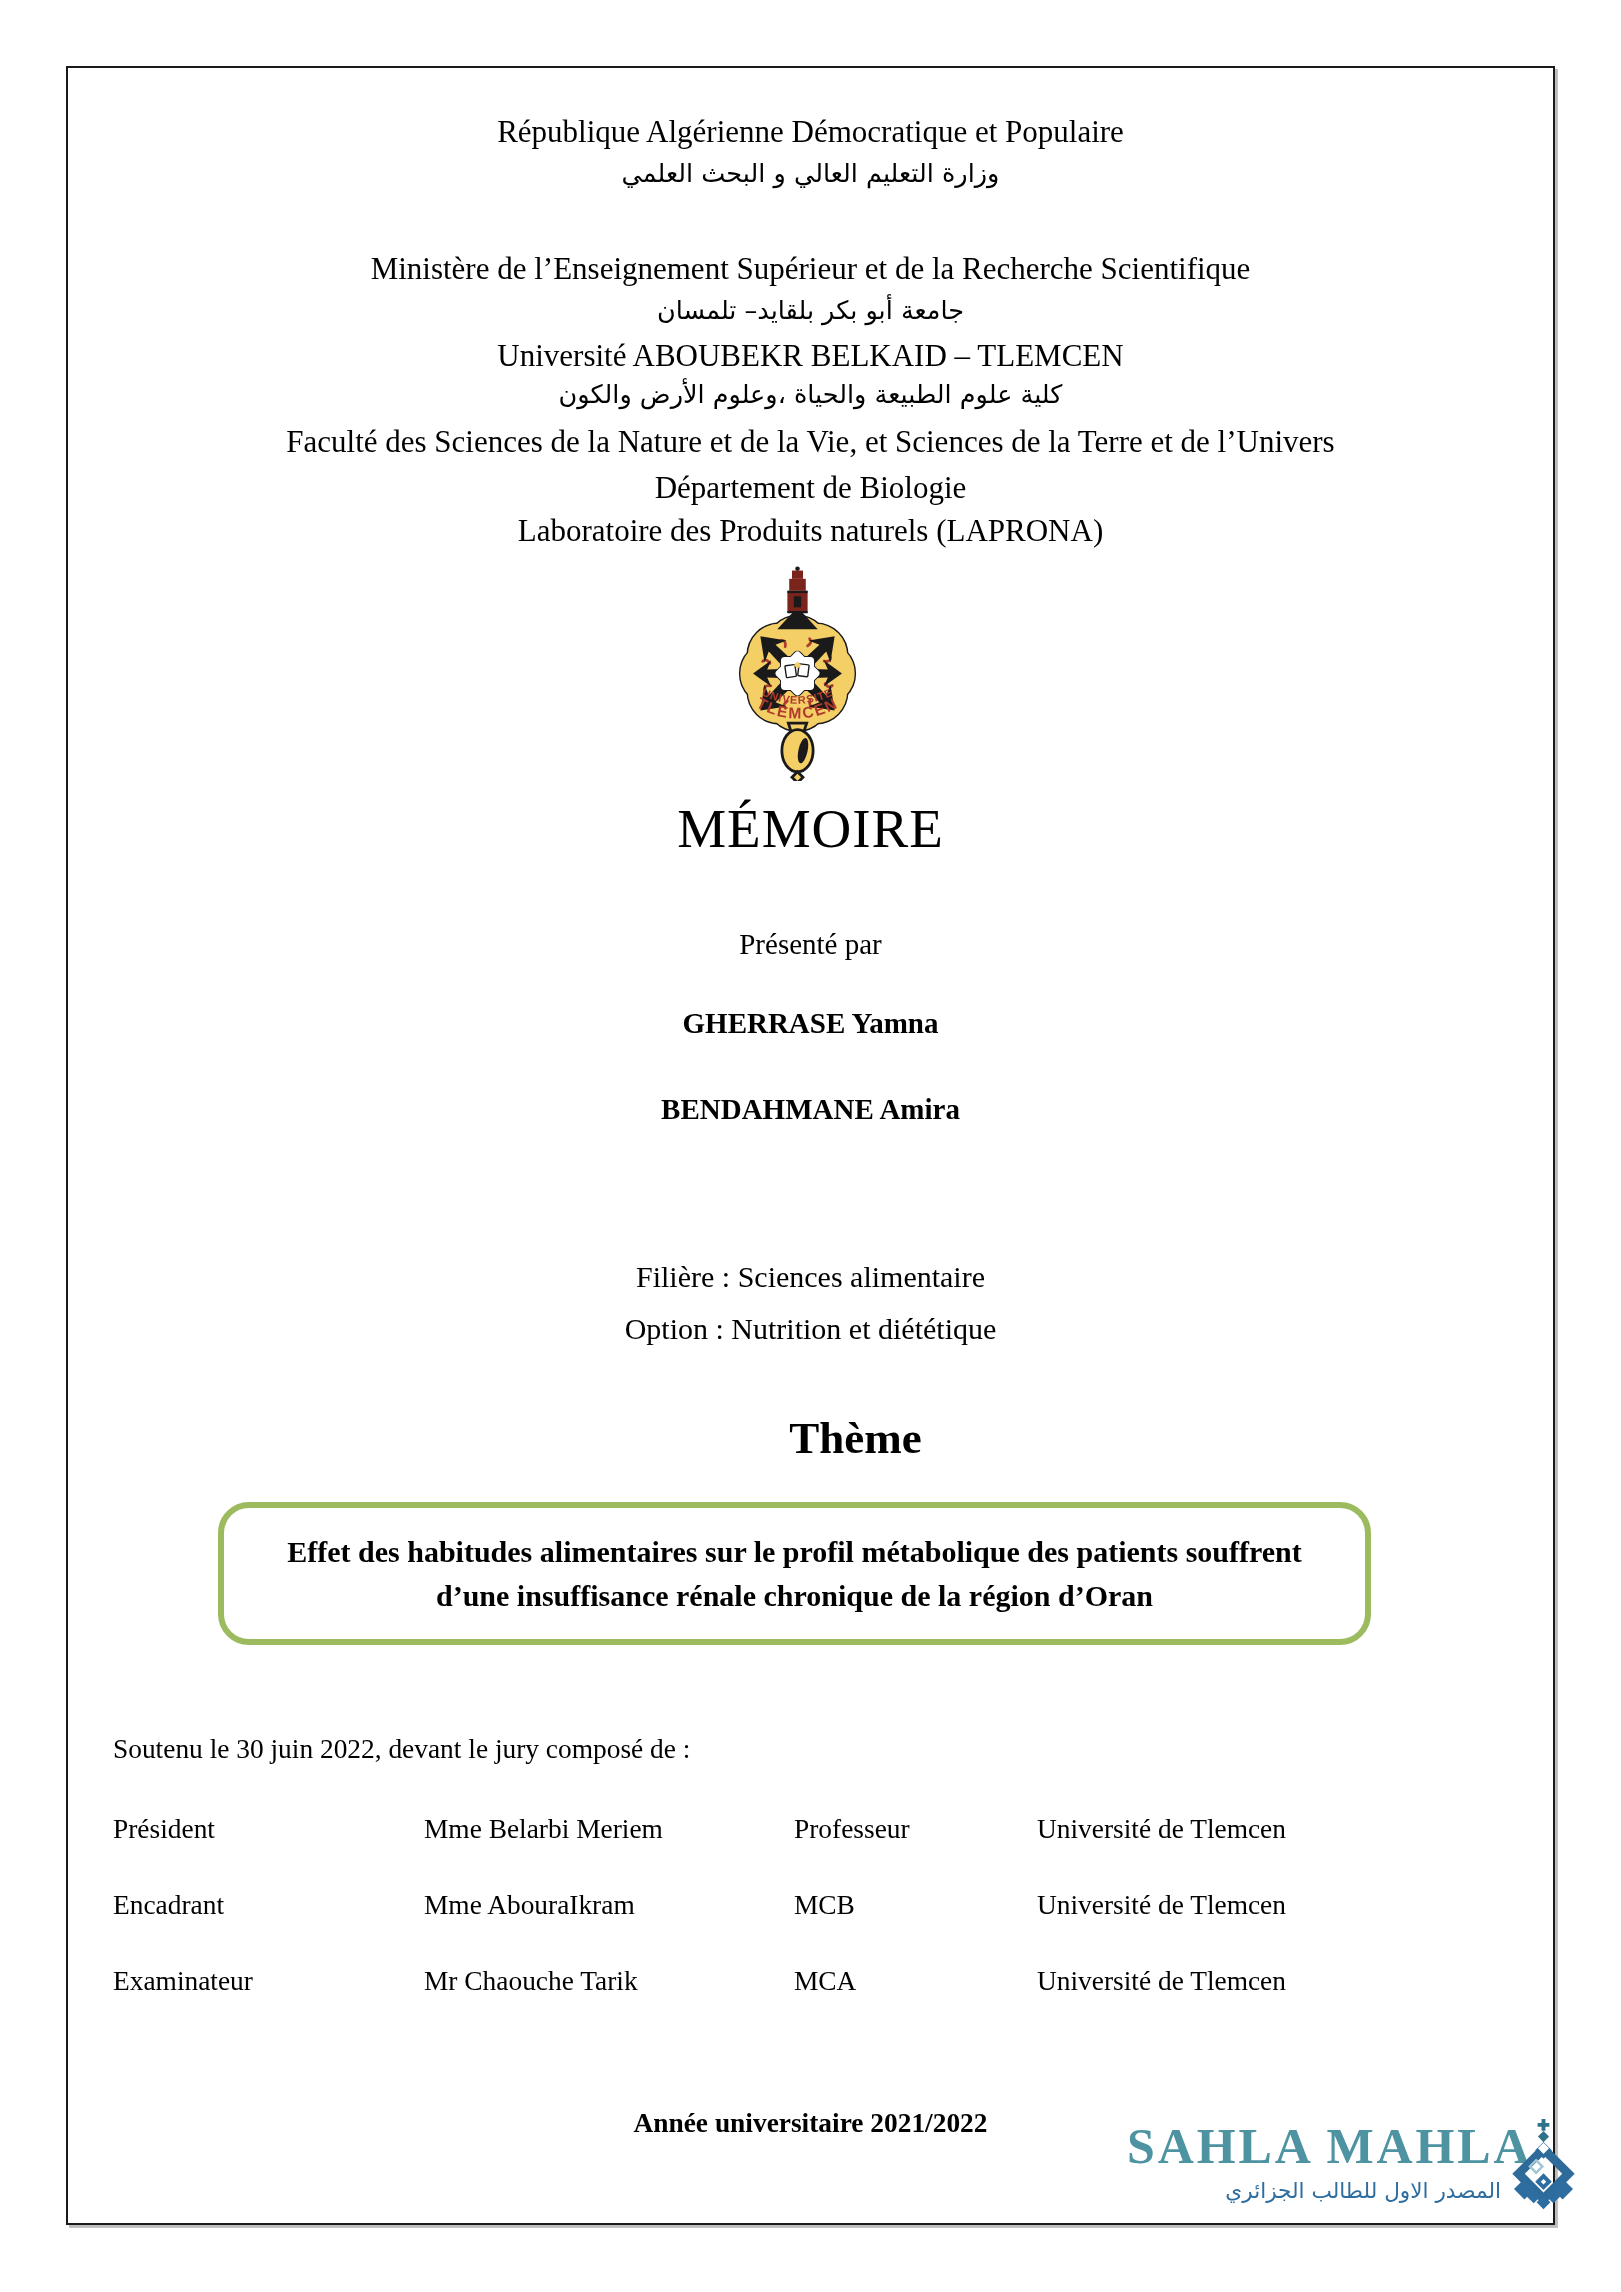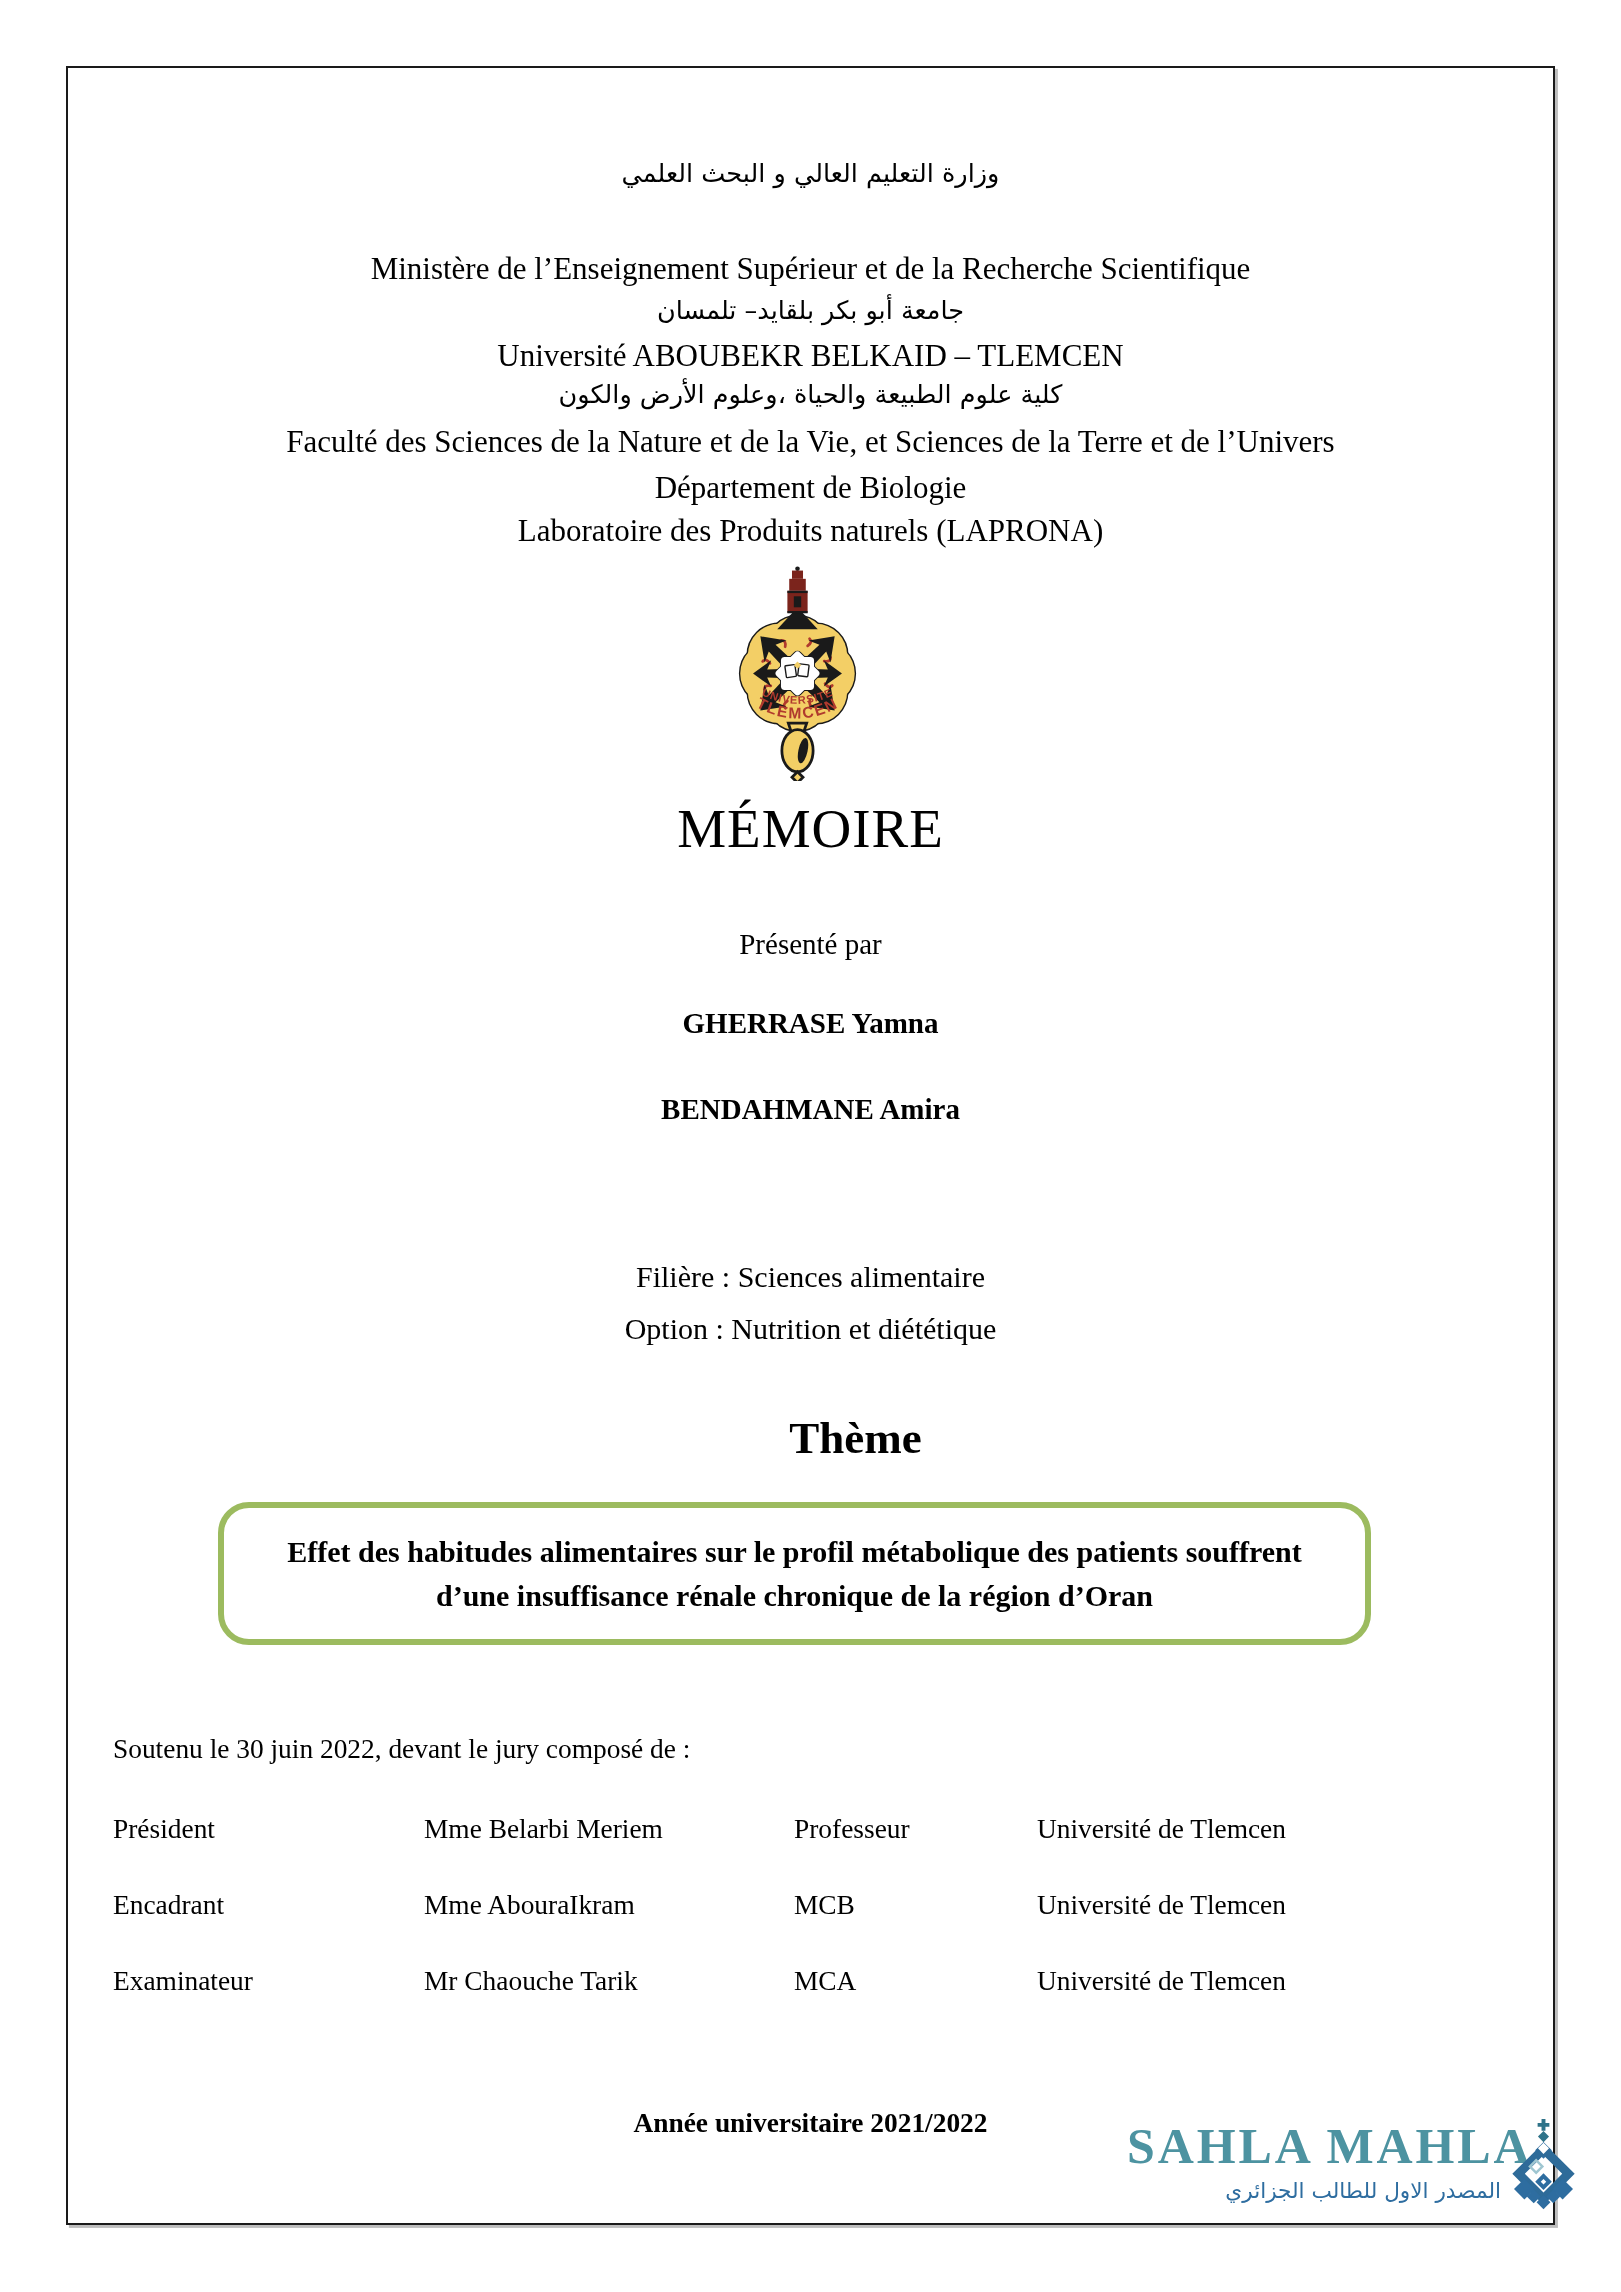--- a/index.html
+++ b/index.html
@@ -60,20 +60,21 @@
   .orn-main { fill:var(--brand_blue, #2E6B99); }
   .orn-teal { fill:#2F7389; }
   .orn-acc  { fill:none; stroke:#9FC6D1; stroke-width:2.5; }
 </style>
 </head>
 <body>
 
 <div class="page">
   <div class="frame"></div>
 
+  <div class="line fr" style="top:113px">République Algérienne Démocratique et Populaire</div>
   <div class="line ar" style="top:157px">وزارة التعليم العالي و البحث العلمي</div>
   <div class="line fr" style="top:250px">Ministère de l’Enseignement Supérieur et de la Recherche Scientifique</div>
   <div class="line ar" style="top:294px">جامعة أبو بكر بلقايد– تلمسان</div>
   <div class="line fr" style="top:337px">Université ABOUBEKR BELKAID – TLEMCEN</div>
   <div class="line ar" style="top:378px">كلية علوم الطبيعة والحياة ،وعلوم الأرض والكون</div>
   <div class="line fr" style="top:423px">Faculté des Sciences de la Nature et de la Vie, et Sciences de la Terre et de l’Univers</div>
   <div class="line fr" style="top:469px">Département de Biologie</div>
   <div class="line fr" style="top:512px">Laboratoire des Produits naturels (LAPRONA)</div>
 
   <svg style="position:absolute; left:724px; top:565px;" width="147" height="216" viewBox="0 0 160 235">

